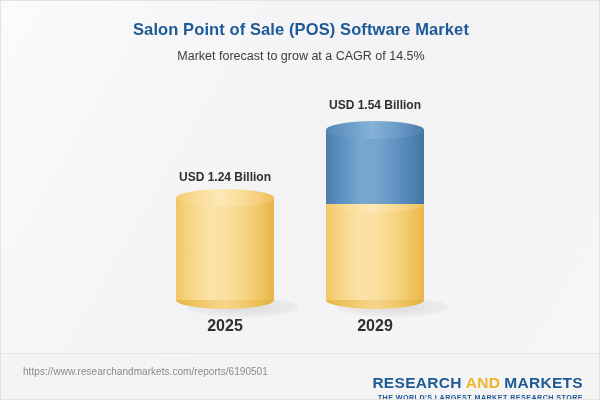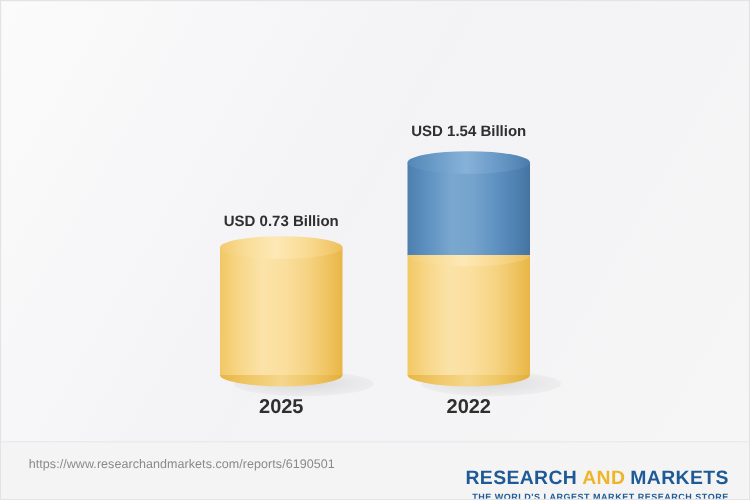--- a/index.html
+++ b/index.html
@@ -183,26 +183,30 @@
     letter-spacing: 0.42px;
     line-height: 9px;
   }
 </style>
 </head>
 <body>
 
 <div class="canvas">
   <div class="plate-sheen"></div>
 
+  <div class="header">
+    <div class="chart-title">Salon Point of Sale (POS) Software Market</div>
+    <div class="chart-subtitle">Market forecast to grow at a CAGR of 14.5%</div>
+  </div>
 
   <div class="plot">
 
     <div class="bar-group">
 
-      <div class="value-label" style="left:114px; top:169px;">USD 0.73 Billion</div>
+      <div class="value-label" style="left:114px; top:169px;">USD 1.24 Billion</div>
 
       <div class="shadow-ell" style="left:186px; top:296px; width:112px; height:20px;"></div>
 
       <div class="cyl" style="left:175px; top:188px; width:98px; height:128px;">
 
         <div class="cyl-cap gold-cap-bottom" style="top:102px; height:18px;"></div>
 
         <div class="cyl-body gold-body" style="top:9px; height:102px;"></div>
 
         <div class="cyl-cap gold-cap-top" style="top:0px; height:18px;"></div>
@@ -220,21 +224,21 @@
       <div class="cyl" style="left:325px; top:120px; width:98px; height:196px;">
 
         <div class="cyl-cap gold-cap-bottom" style="top:170px; height:18px;"></div>
         <div class="cyl-body gold-body" style="top:83px; height:96px;"></div>
         <div class="cyl-cap gold-cap-top" style="top:74px; height:18px;"></div>
 
         <div class="cyl-body blue-body" style="top:9px; height:74px;"></div>
         <div class="cyl-cap blue-cap-top" style="top:0px; height:18px;"></div>
       </div>
 
-      <div class="cat-label" style="left:264px; top:316px;">2022</div>
+      <div class="cat-label" style="left:264px; top:316px;">2029</div>
     </div>
 
   </div>
 
   <div class="footer-divider"></div>
   <div class="footer">
     <div class="footer-url">https://www.researchandmarkets.com/reports/6190501</div>
 
     <div class="logo">
       <div class="logo-main"><span class="logo-blue">RESEARCH</span><span class="logo-gold" style="margin:0 4px;">AND</span><span class="logo-blue">MARKETS</span></div>

